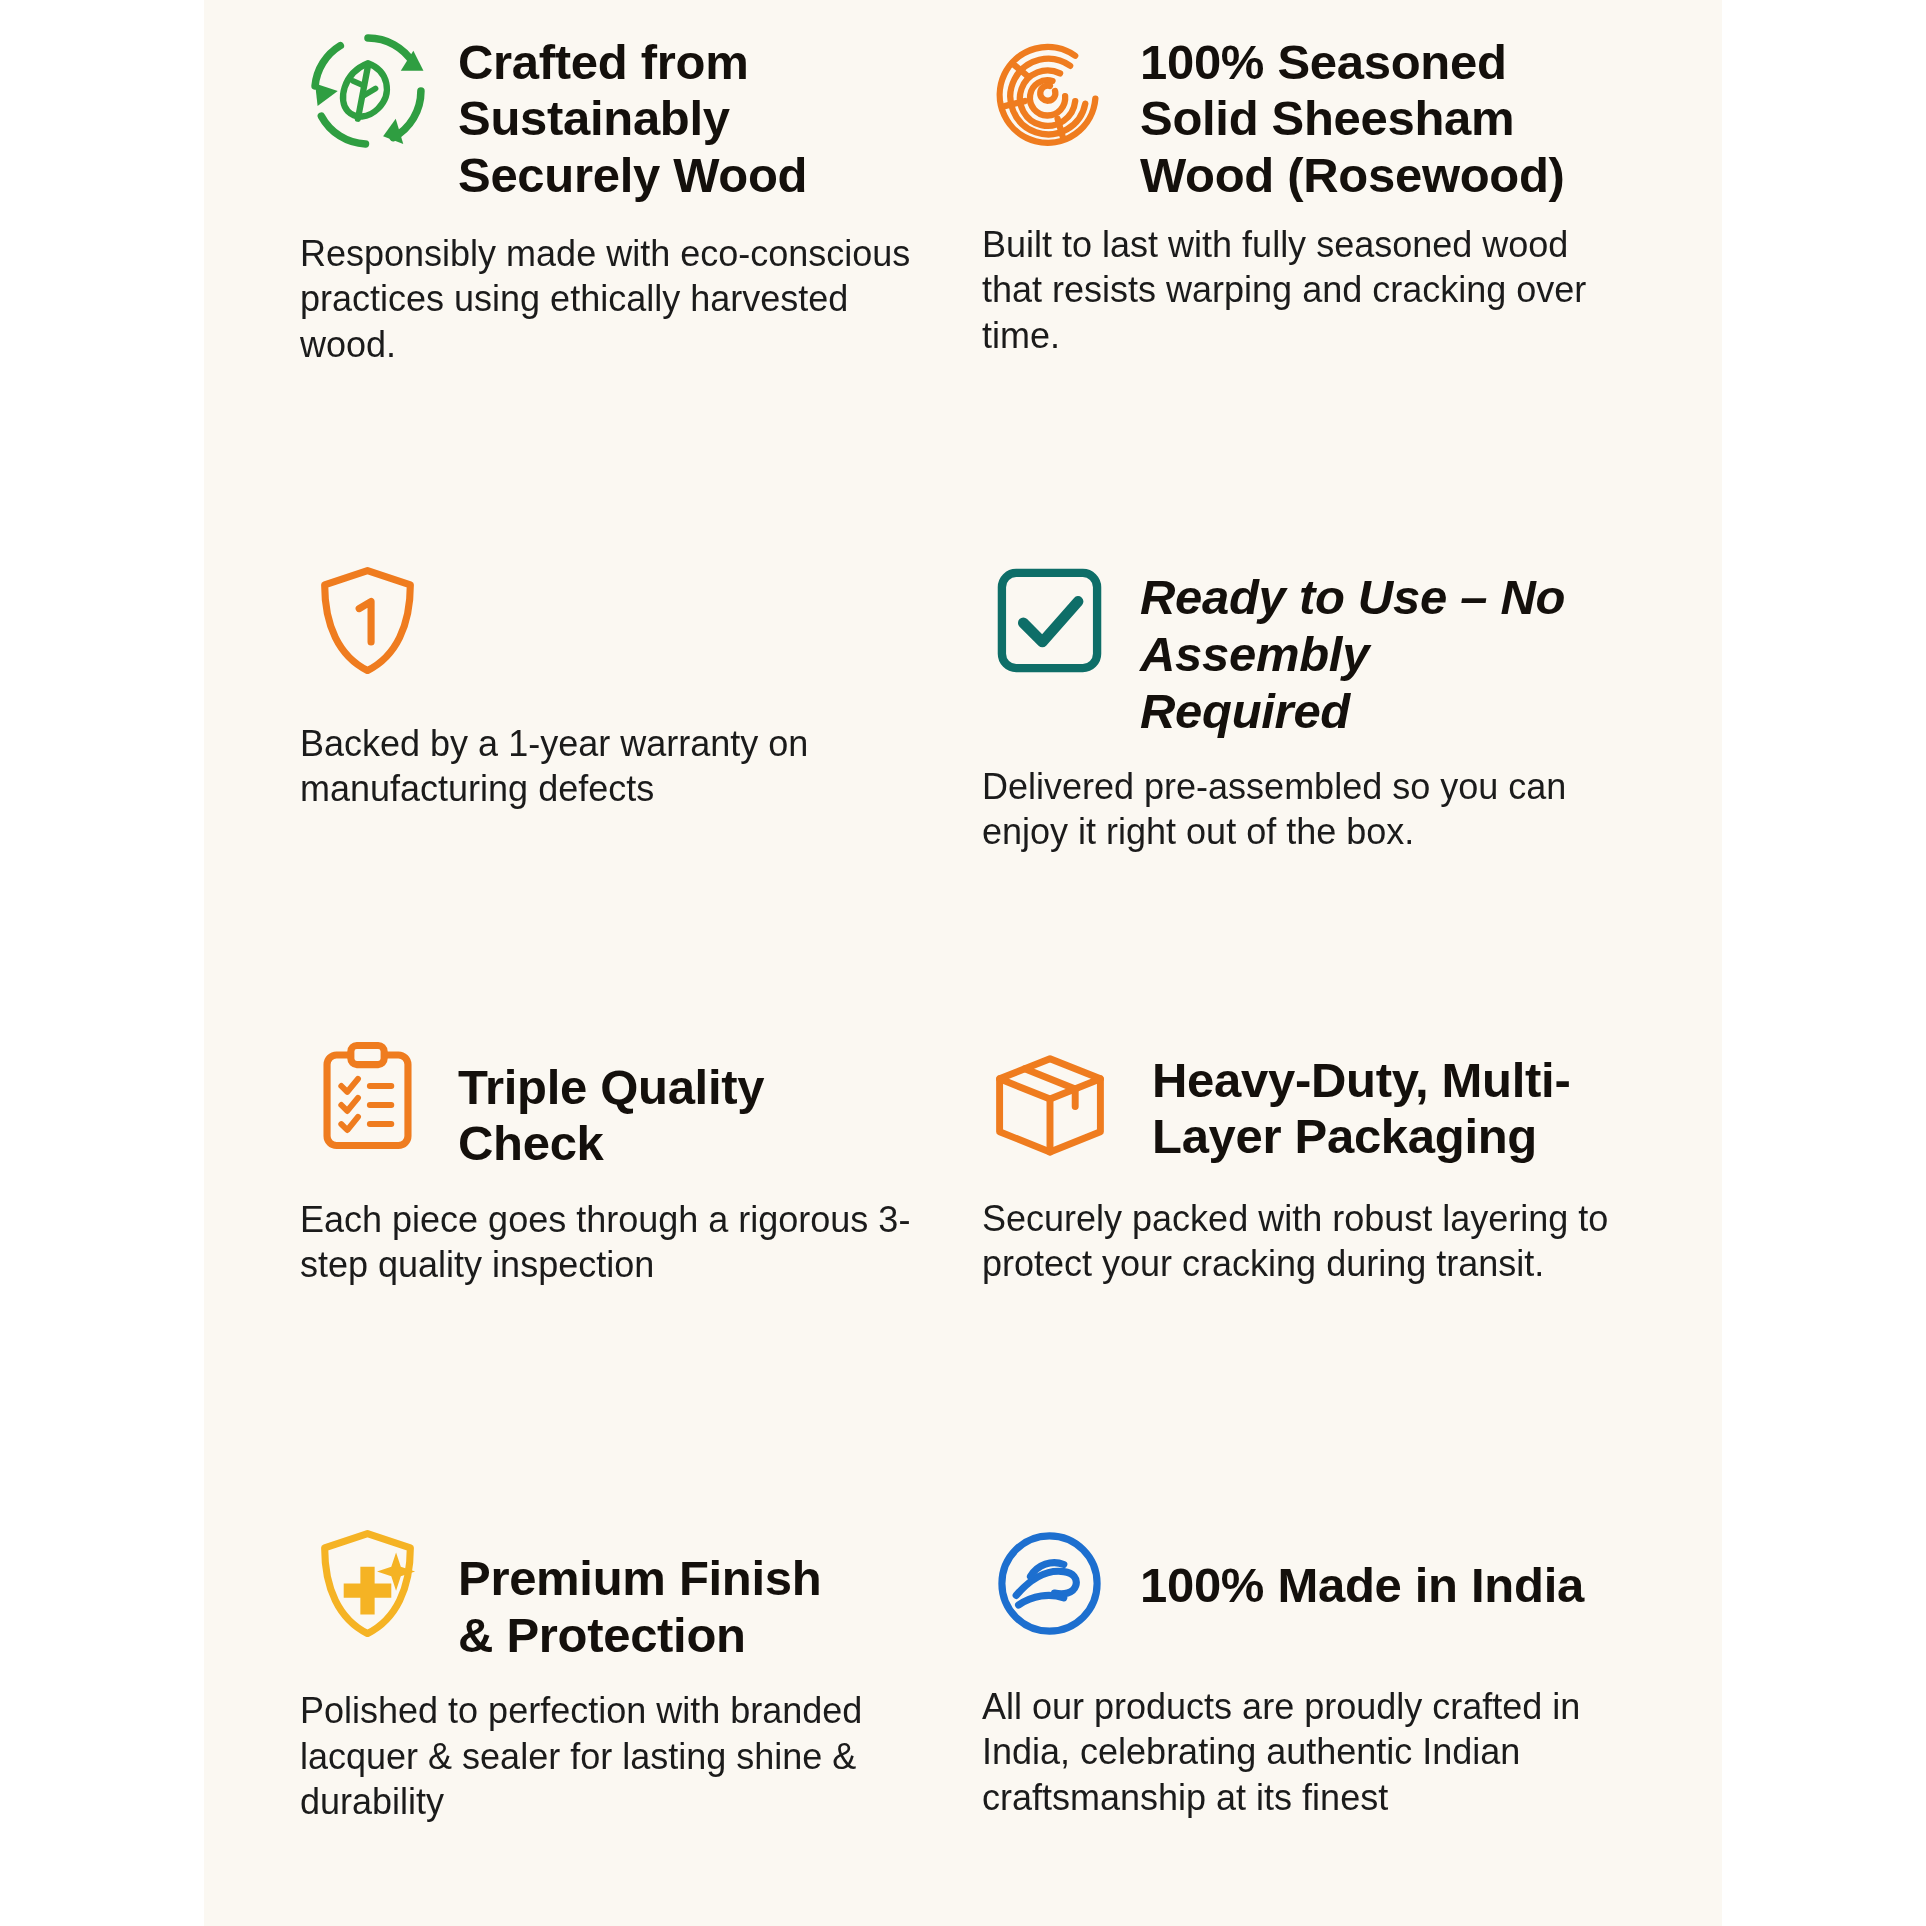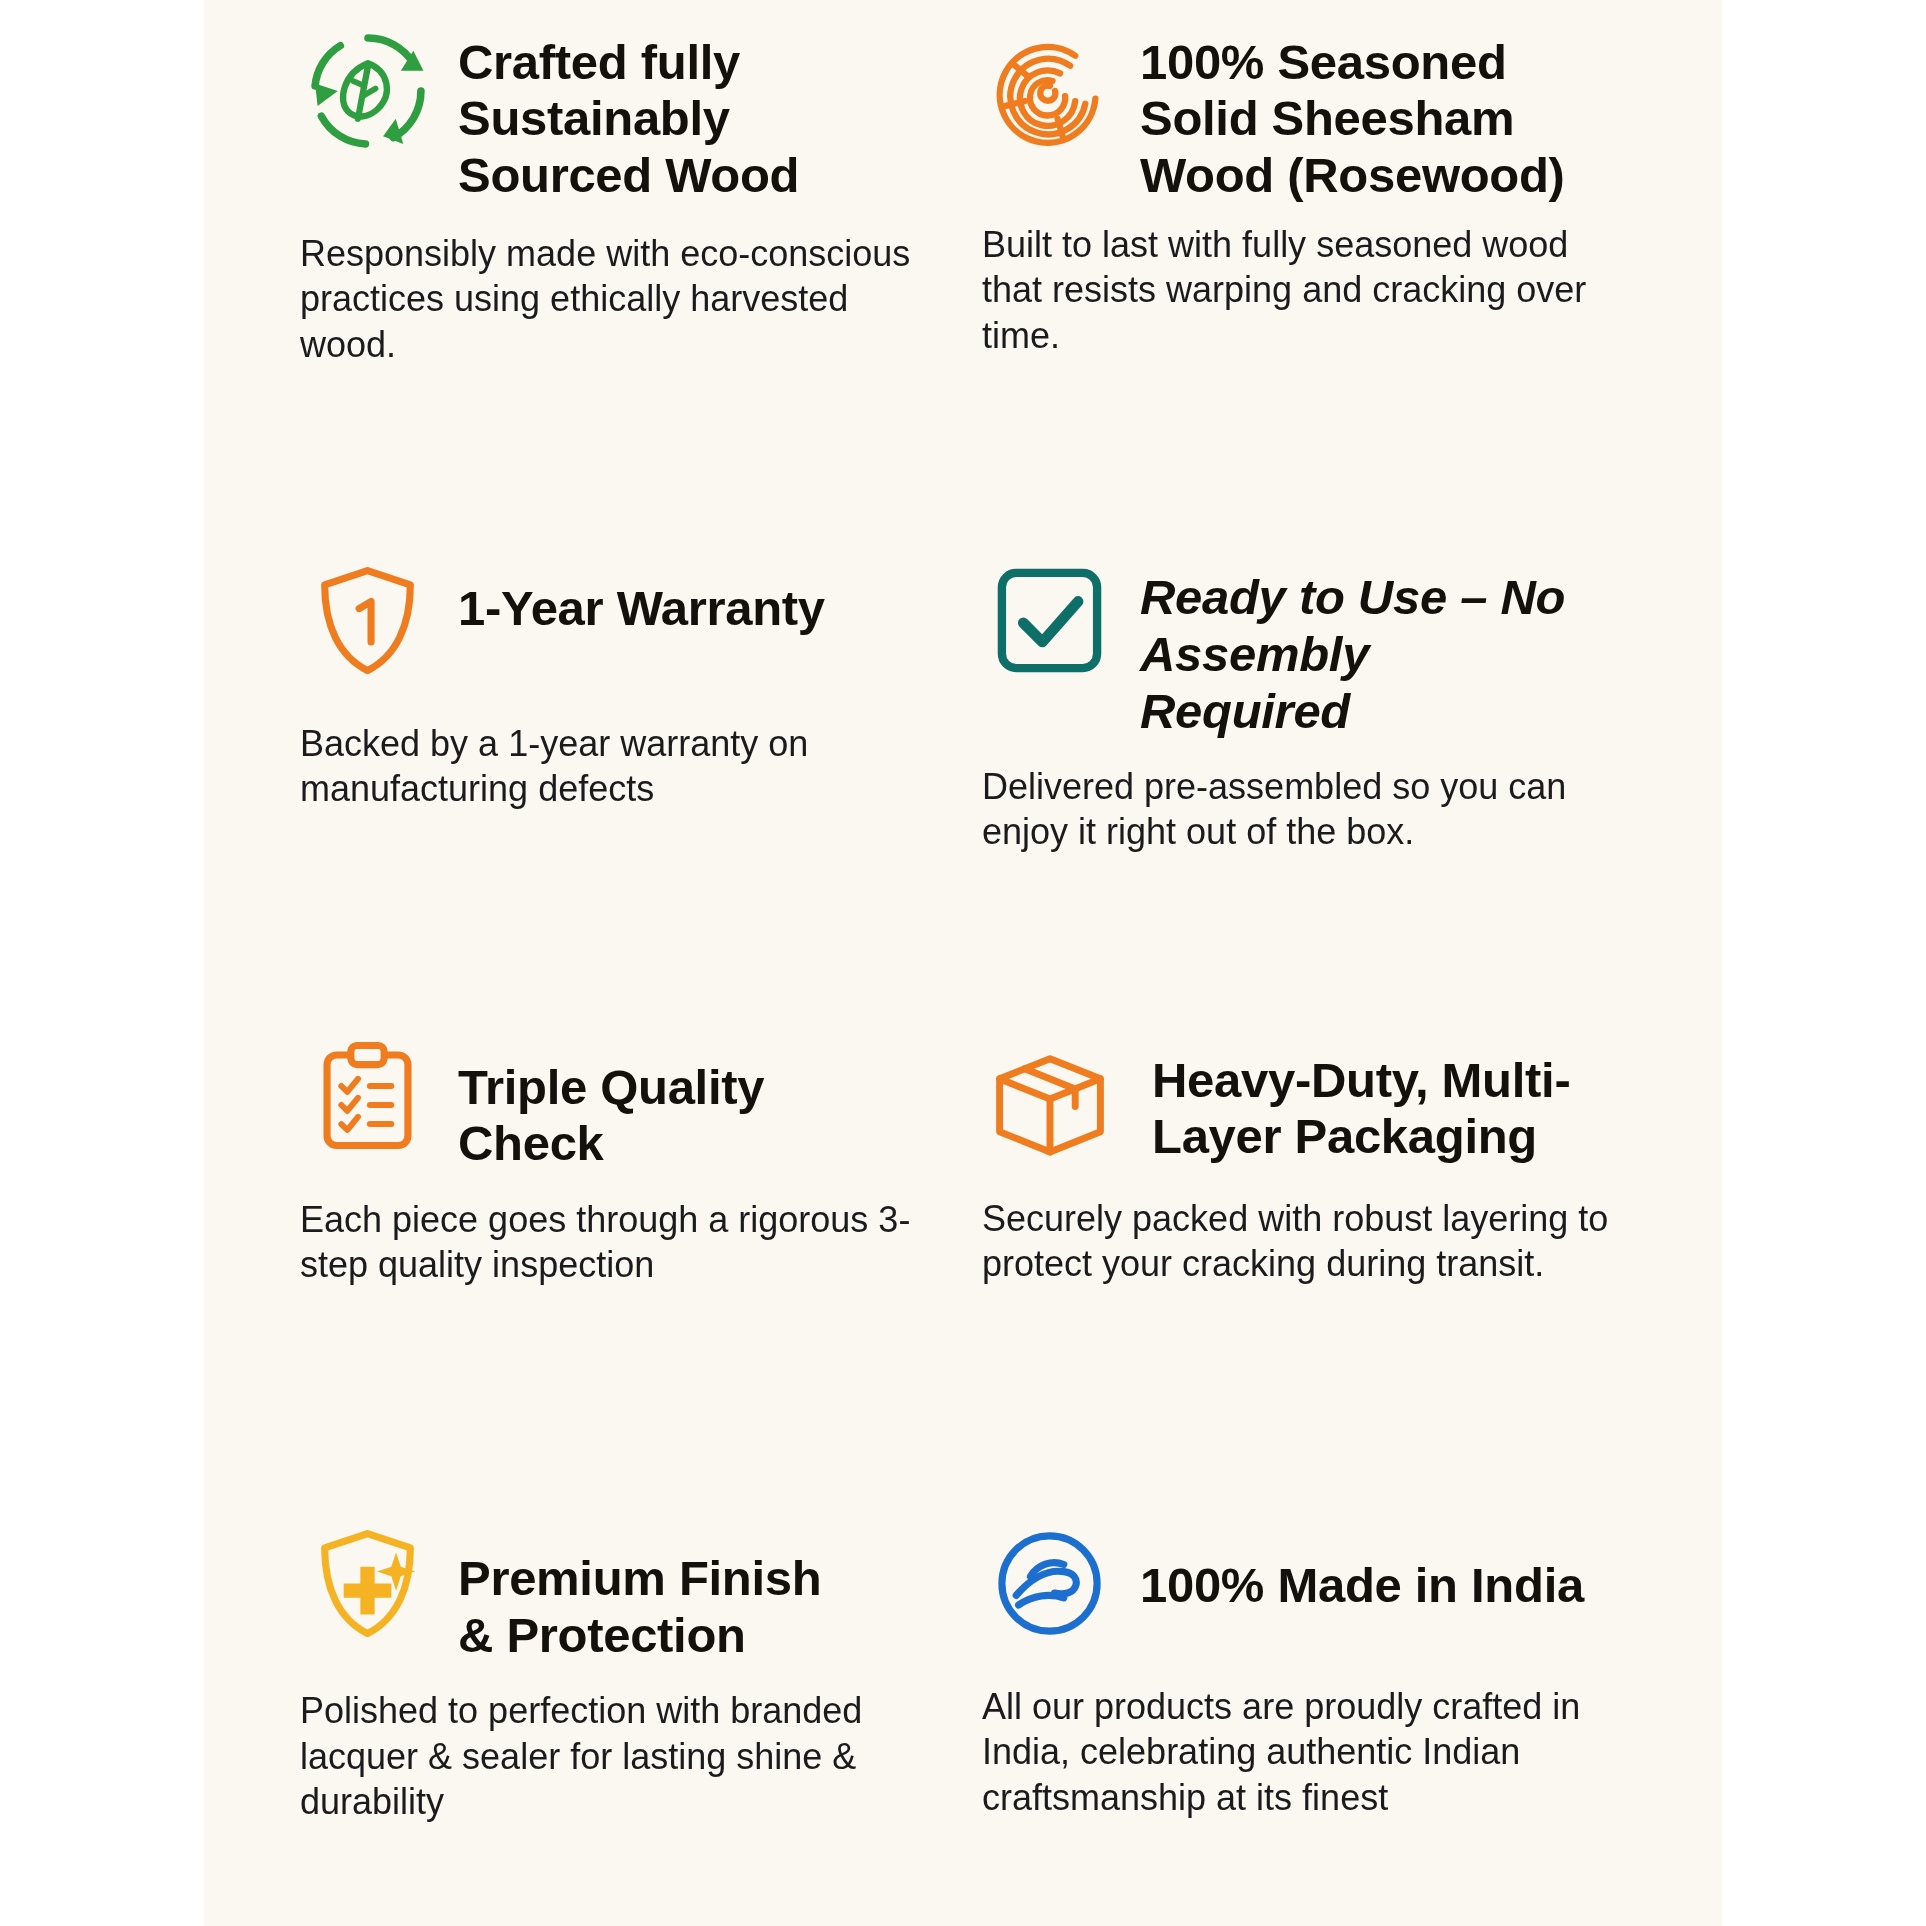--- a/index.html
+++ b/index.html
@@ -116,21 +116,21 @@
               <polygon points="86,18 94,34 76,34"></polygon>
               <polygon points="78,92 62,86 72,72"></polygon>
               <polygon points="10,62 8,44 26,50"></polygon>
             </g>
             <path d="M50 28 C66 34 70 52 58 64 C50 72 40 72 34 66 C26 58 30 36 50 28 Z" stroke="#2f9e41" stroke-width="5" fill="none" stroke-linejoin="round"></path>
             <path d="M50 30 L42 72" stroke="#2f9e41" stroke-width="5" stroke-linecap="round"></path>
             <path d="M47 46 L38 42" stroke="#2f9e41" stroke-width="4.5" stroke-linecap="round"></path>
             <path d="M46 54 L56 48" stroke="#2f9e41" stroke-width="4.5" stroke-linecap="round"></path>
           </svg>
         </div>
-        <div class="title">Crafted fully Sustainably Sourced Wood</div>
+        <div class="title">Crafted from Sustainably Securely Wood</div>
       </div>
       <div class="desc">Responsibly made with eco-conscious practices using ethically harvested wood.</div>
     </div>
 
     <div class="feature right r1c2">
       <div class="fhead">
         <div class="icon-wrap">
           <svg width="126" height="126" viewBox="0 0 100 100" fill="none" stroke="#ef7c1f" stroke-width="5" stroke-linecap="round">
             <path d="M86 56 A38 38 0 1 1 70 22"></path>
             <path d="M78 60 A30 30 0 1 1 66 30"></path>
@@ -148,21 +148,20 @@
     </div>
 
     <div class="feature r2c1">
       <div class="fhead">
         <div class="icon-wrap">
           <svg width="119" height="119" viewBox="0 0 100 100" fill="none">
             <path d="M50 8 L86 20 C86 54 74 80 50 92 C26 80 14 54 14 20 Z" stroke="#ef7c1f" stroke-width="6" stroke-linejoin="round"></path>
             <path d="M43 40 L53 34 L53 68" stroke="#ef7c1f" stroke-width="6" stroke-linecap="round" stroke-linejoin="round" fill="none"></path>
           </svg>
         </div>
-        <div class="title">1-Year Warranty</div>
       </div>
       <div class="desc">Backed by a 1-year warranty on manufacturing defects</div>
     </div>
 
     <div class="feature right r2c2">
       <div class="fhead">
         <div class="icon-wrap">
           <svg width="119" height="119" viewBox="0 0 100 100" fill="none">
             <rect x="10" y="10" width="80" height="80" rx="12" stroke="#0e6e68" stroke-width="7"></rect>
             <path d="M28 52 L44 68 L74 34" stroke="#0e6e68" stroke-width="9" stroke-linecap="round" stroke-linejoin="round"></path>

